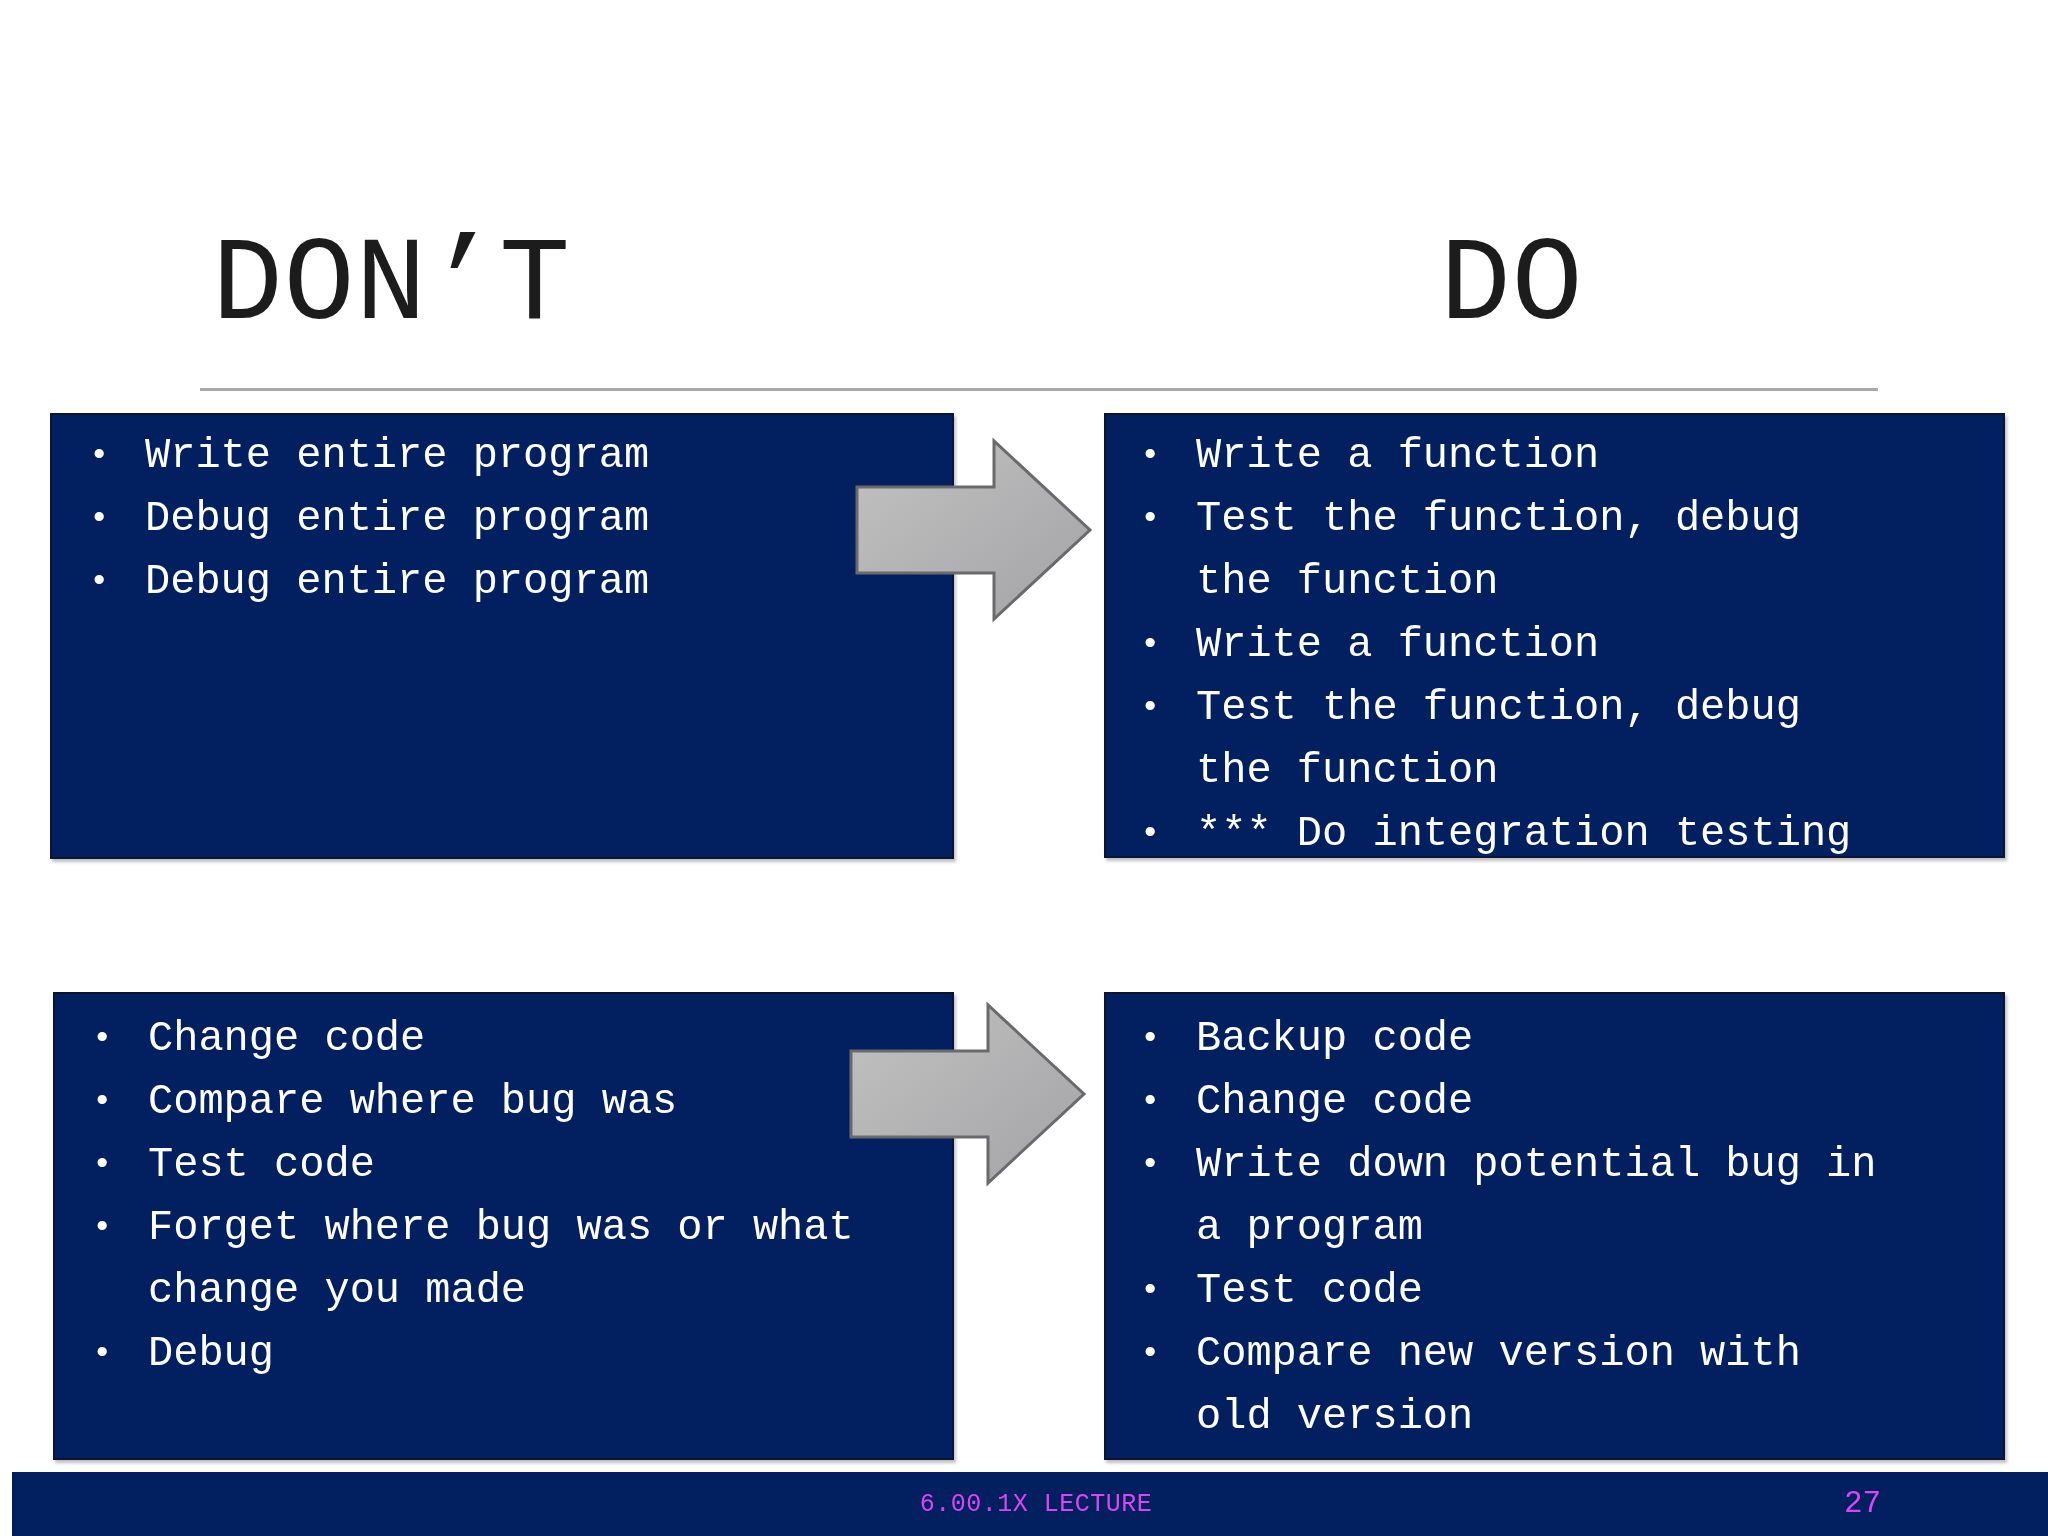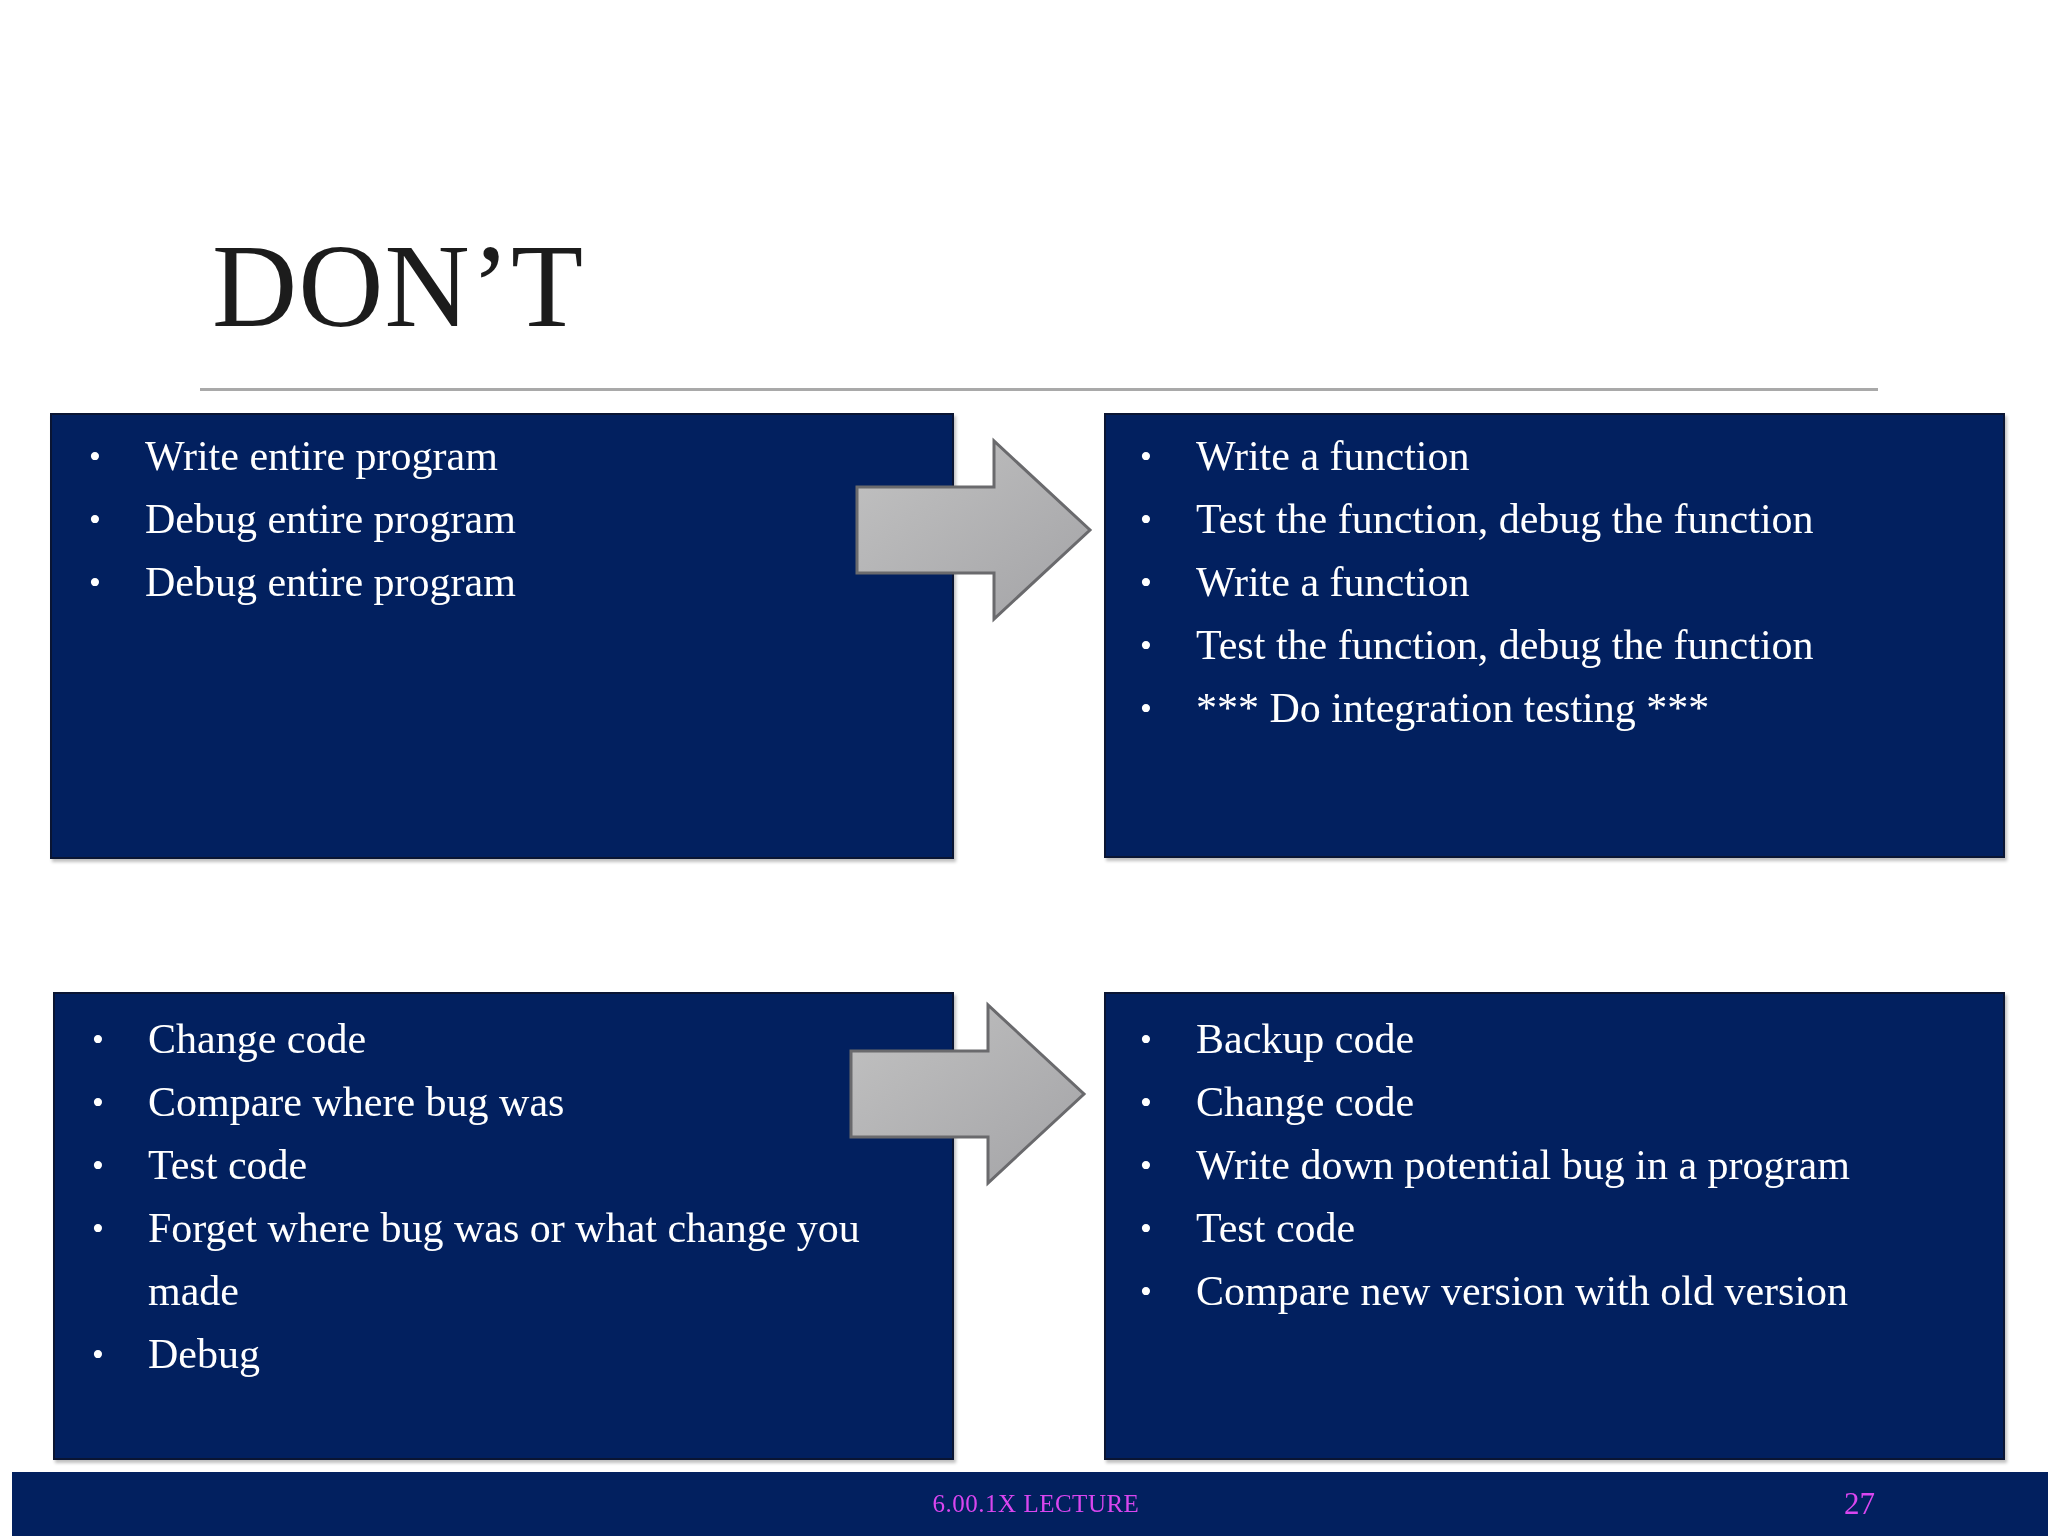--- a/index.html
+++ b/index.html
@@ -1,19 +1,19 @@
 <!DOCTYPE html>
 <html><head>
 <meta charset="utf-8">
 <style>
   html,body { margin:0; padding:0; background:#ffffff; }
   .slide {
     position:relative; width:2048px; height:1536px;
     background:#ffffff; overflow:hidden;
-    font-family:Liberation Serif, serif;
+    font-family:Liberation Mono, monospace;
   }
 
   
   .title {
     position:absolute; top:228px;
     font-size:118px; font-weight:300; letter-spacing:1px;
     color:#1c1c1c; line-height:1.0; white-space:nowrap;
   }
   .title-dont { left:212px; }
   .title-do   { left:1440px; }
@@ -70,20 +70,21 @@
     position:absolute; left:1832px; top:14px;
     font-size:31px;
   }
 </style>
 </head>
 <body>
 
 <div class="slide">
 
   <div class="title title-dont">DON’T</div>
+  <div class="title title-do">DO</div>
   <div class="title-rule"></div>
 
   <div class="navy-box box-tl">
     <ul class="bullet-list">
       <li>
         <span class="bullet">•</span>
         <span class="item-text">Write entire program</span>
       </li>
       <li>
         <span class="bullet">•</span>

